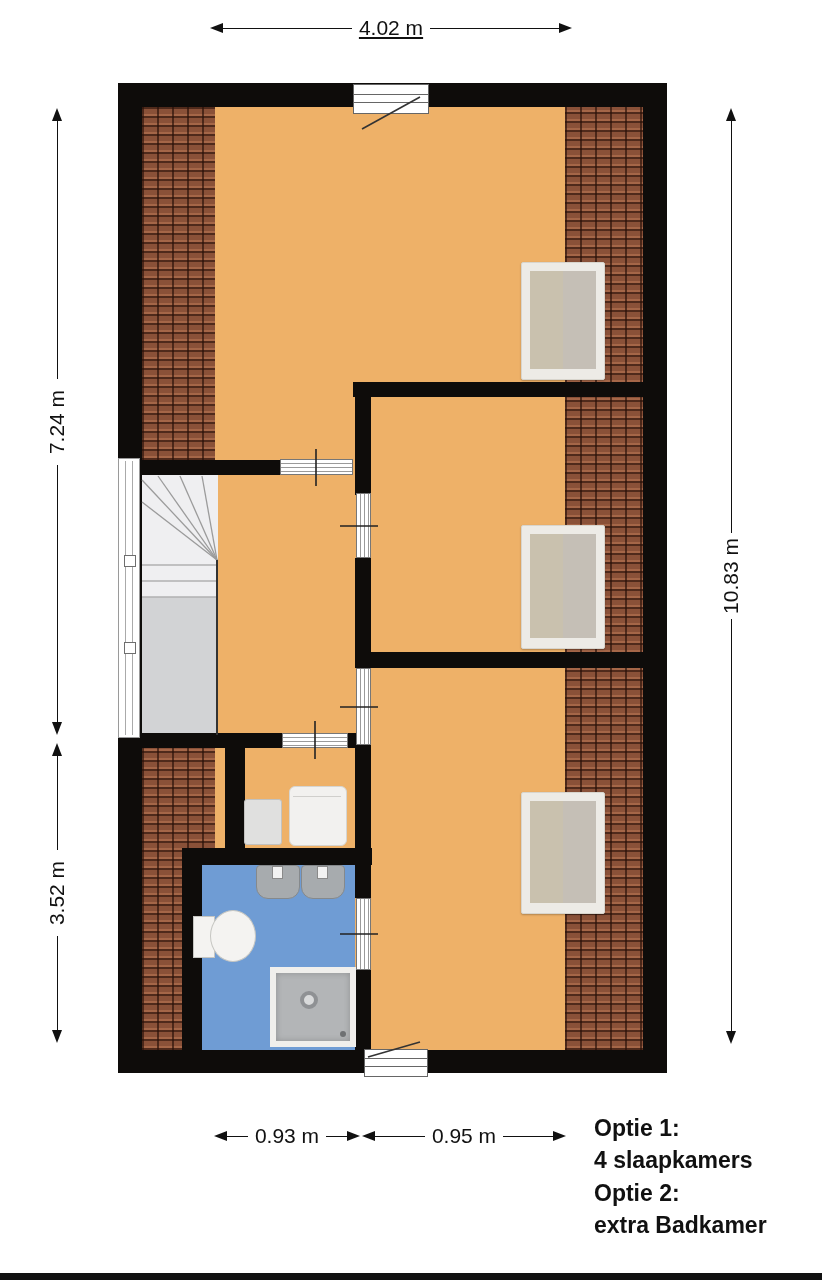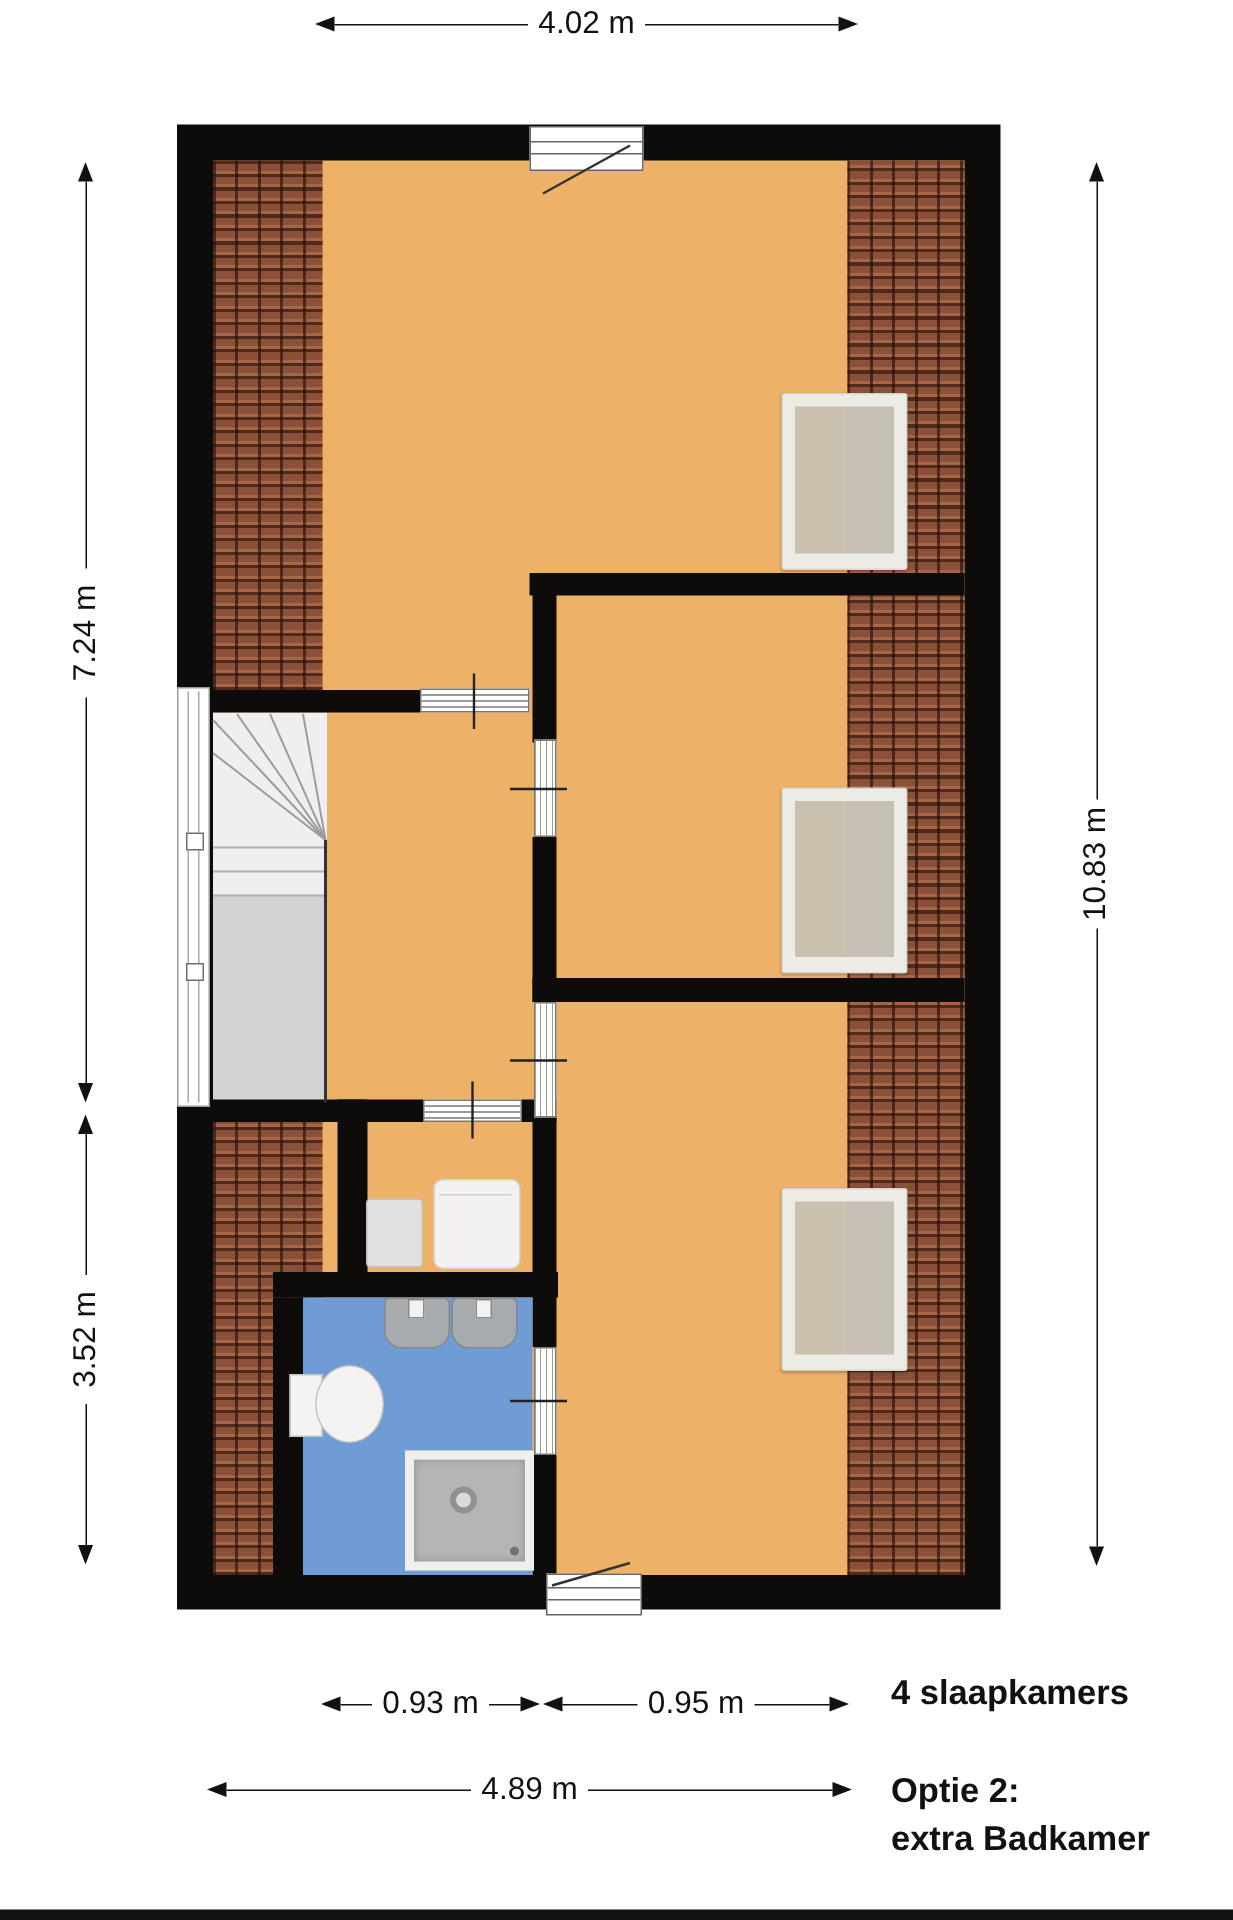--- a/index.html
+++ b/index.html
@@ -159,21 +159,21 @@
 
     <g stroke="#222" stroke-width="1.6">
       <line x1="316" y1="449" x2="316" y2="486"></line>
       <line x1="315" y1="721" x2="315" y2="759"></line>
       <line x1="340" y1="526" x2="378" y2="526"></line>
       <line x1="340" y1="707" x2="378" y2="707"></line>
       <line x1="340" y1="934" x2="378" y2="934"></line>
     </g>
   </svg>
 
-  <div class="hdim" style="left:210px;top:4px;width:362px;">
+  <div class="hdim" style="left:210px;top:16px;width:362px;text-decoration:underline;">
     <div class="ah-l"></div>
     <div class="hln"></div>
     <div class="dlbl">4.02 m</div>
     <div class="hln"></div>
     <div class="ah-r"></div>
   </div>
 
   <div class="vdim" style="left:44px;top:108px;height:627px;">
     <div class="ah-u"></div>
     <div class="vln"></div>
@@ -213,29 +213,23 @@
   </div>
 
   <div class="hdim" style="left:362px;top:1124px;width:204px;">
     <div class="ah-l"></div>
     <div class="hln"></div>
     <div class="dlbl">0.95 m</div>
     <div class="hln"></div>
     <div class="ah-r"></div>
   </div>
 
-  <div class="hdim" style="left:138px;top:1181px;width:430px;">
-    <div class="ah-l"></div>
-    <div class="hln"></div>
-    <div class="dlbl">4.89 m</div>
-    <div class="hln"></div>
-    <div class="ah-r"></div>
-  </div>
 
   <div class="opt" style="top:1112px;">
+    <div>Optie 1:</div>
     <div>4 slaapkamers</div>
   </div>
   <div class="opt" style="top:1177px;">
     <div>Optie 2:</div>
     <div>extra Badkamer</div>
   </div>
 
 
   <div id="bottom-bar"></div>
 </div>

